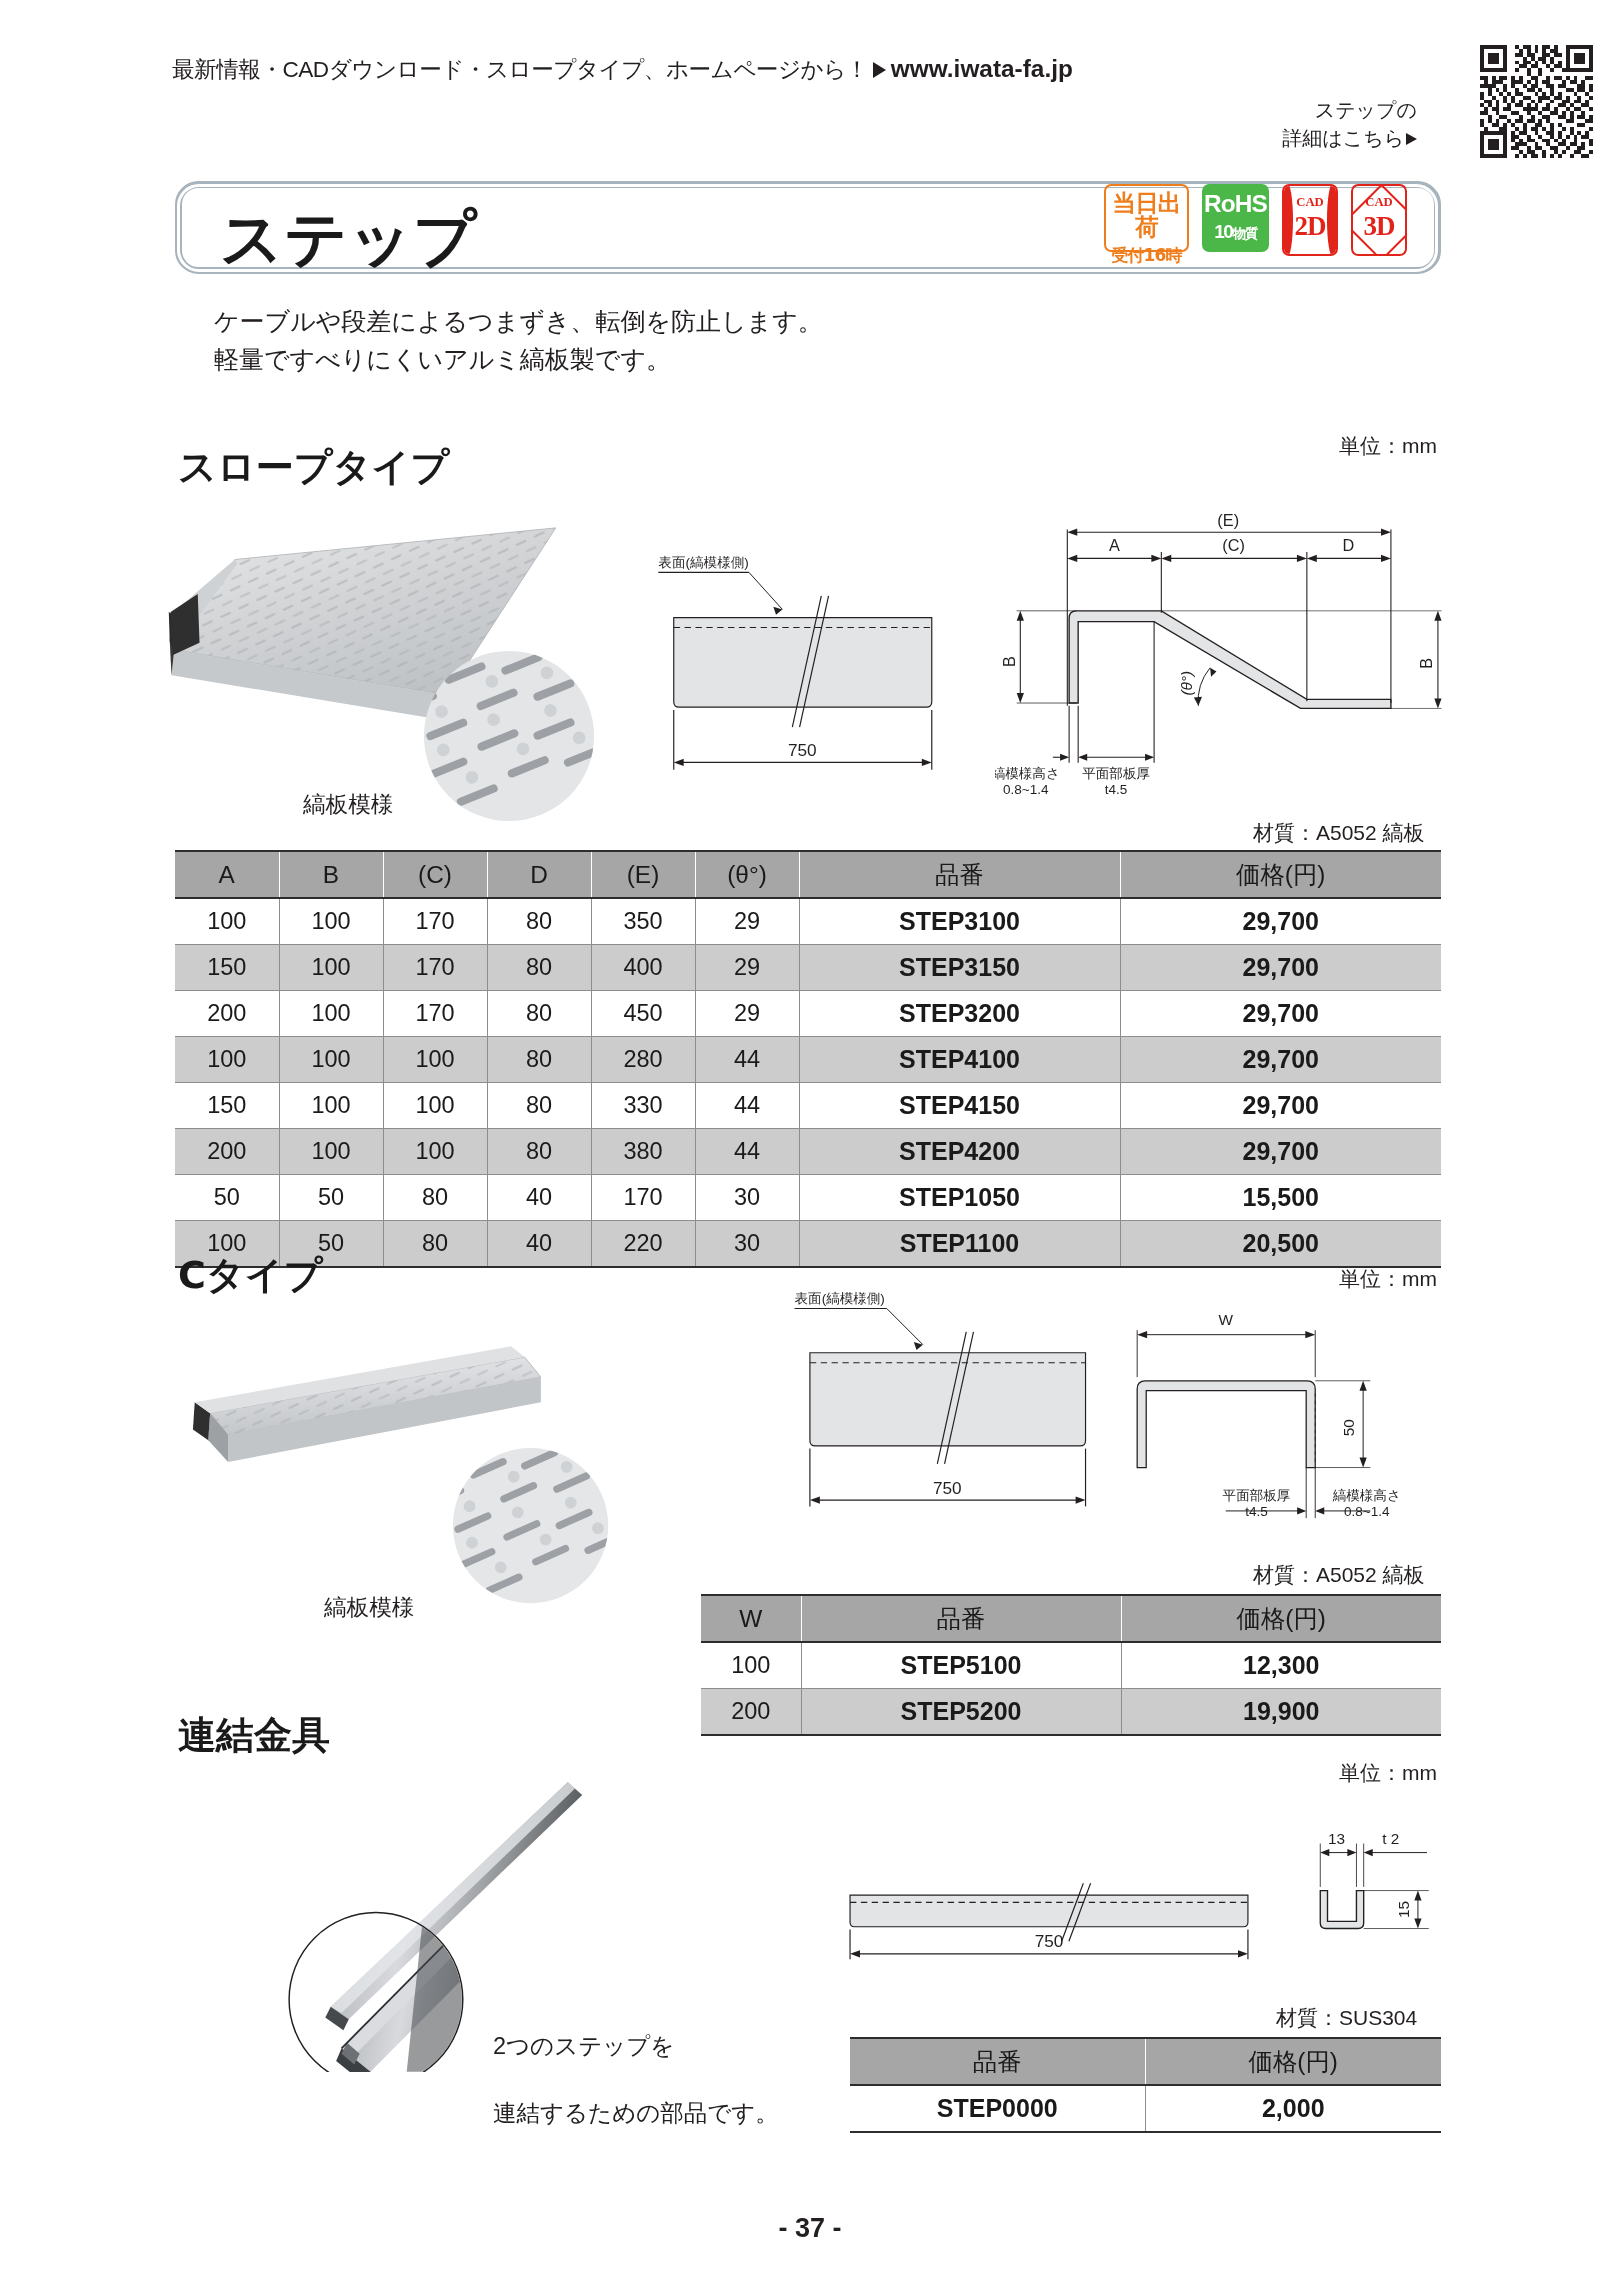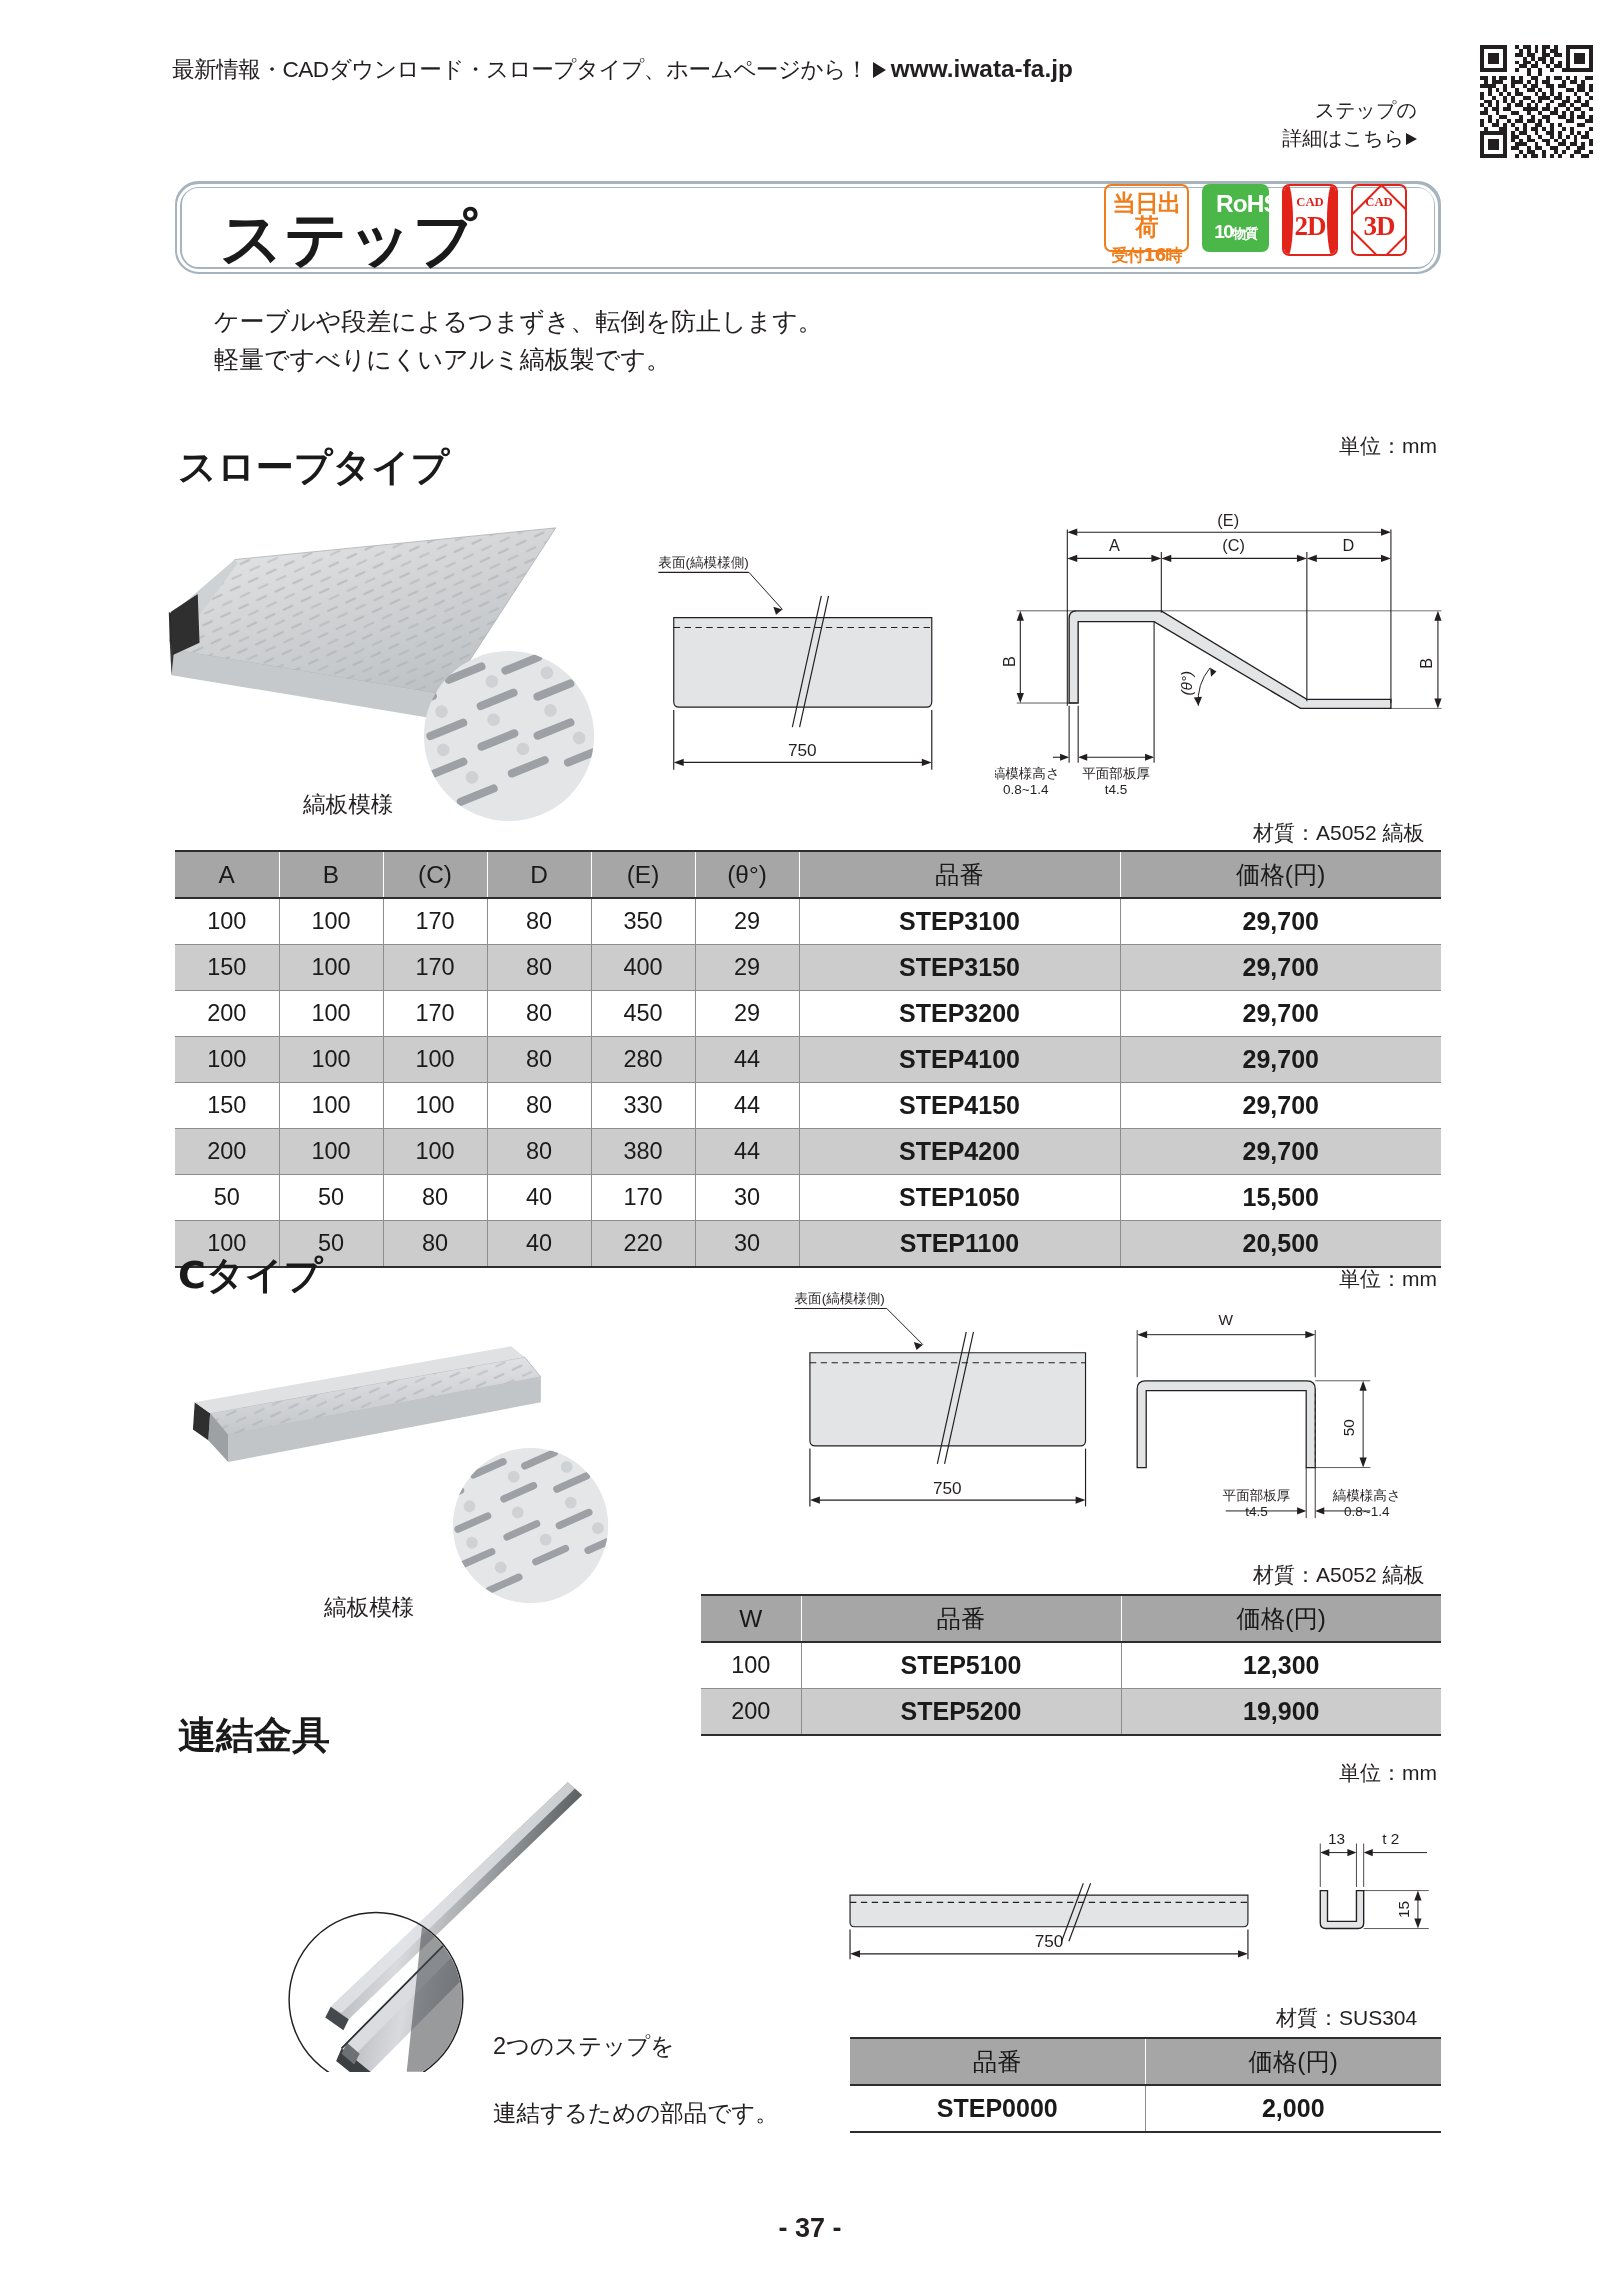--- a/index.html
+++ b/index.html
@@ -131,21 +131,21 @@
     color: #f07d1b; font-weight: bold; font-size: 17px; margin-top: 8.1px;
     font-family: "DejaVu Sans", sans-serif; letter-spacing: -0.9px;
   }
   .badge-rohs {
     width: 67px; height: 68px;
     background: #4bb749;
     padding-top: 6.3px;
     border: 2.7px solid #4bb749;
   }
   .badge-rohs .l1 {
-    color: #fff; font-weight: bold; font-size: 24.4px; letter-spacing: -0.9px; margin-left: 12px;
+    color: #fff; font-weight: bold; font-size: 24.4px; letter-spacing: -0.9px;
   }
   .badge-rohs .l2 {
     color: #fff; font-weight: bold; font-size: 19px; margin-top: 5.4px; letter-spacing: -1.4px;
   }
   .badge-rohs .l2 small { font-size: 13.6px; }
   .badge-cad {
     width: 56px; height: 72px;
     border: 2.7px solid #e2231a;
     position: relative;
     overflow: hidden;

